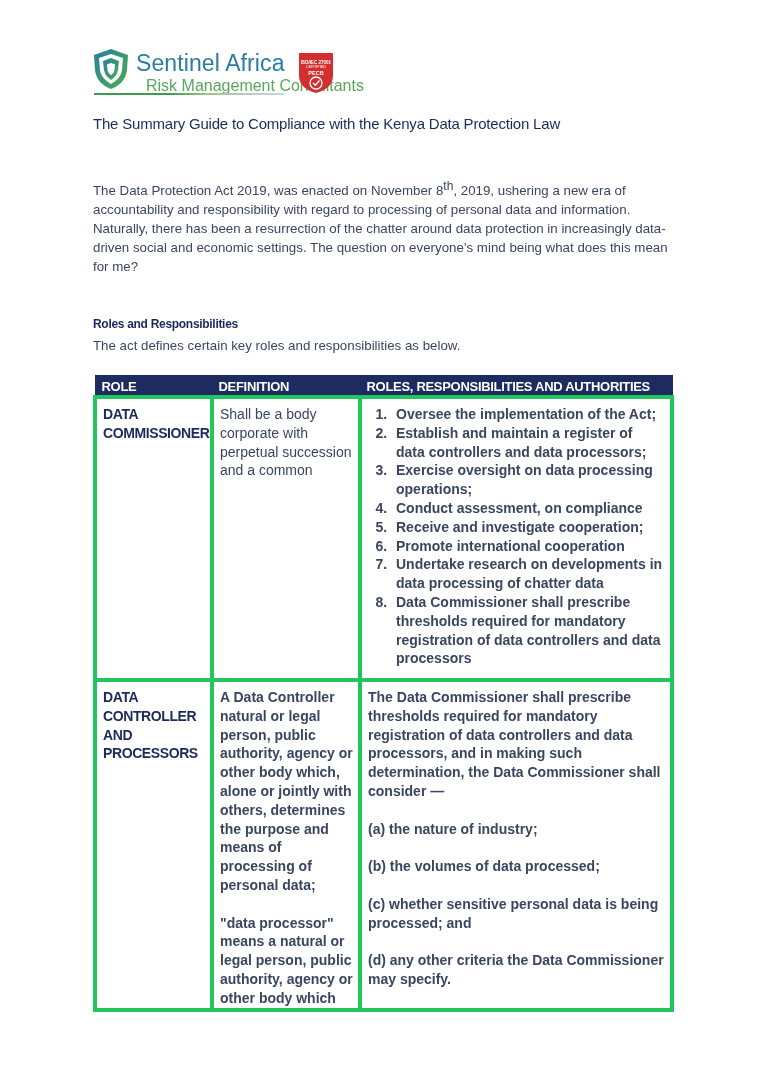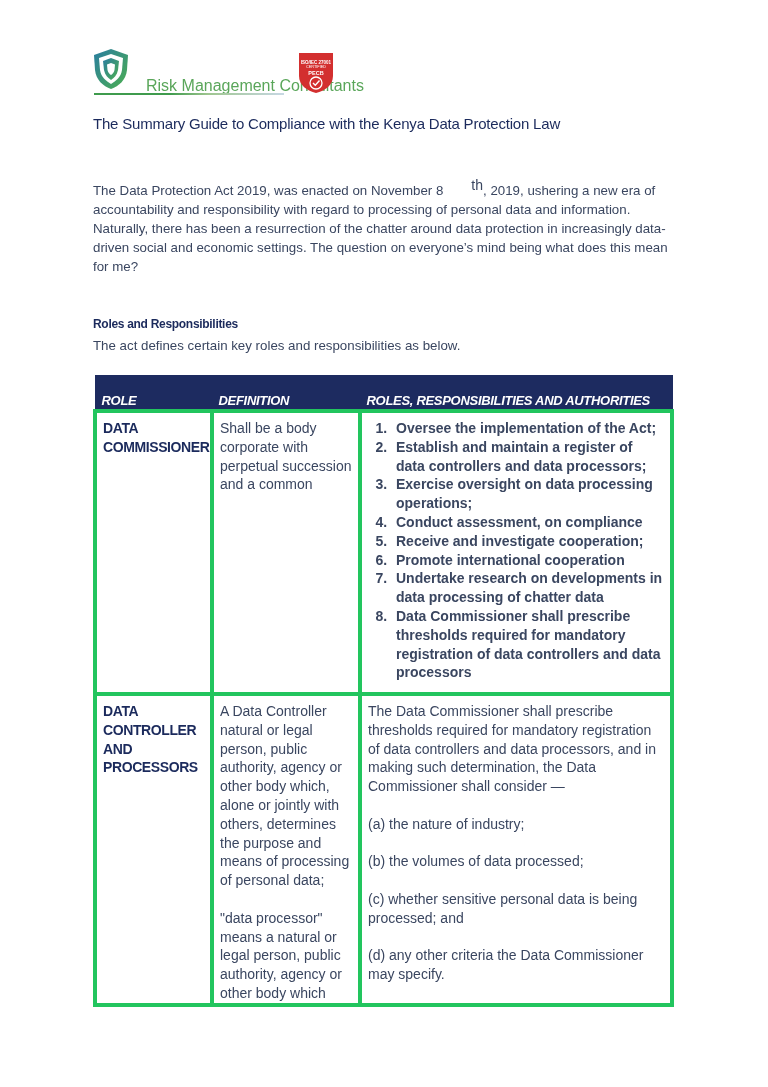--- a/index.html
+++ b/index.html
@@ -12,50 +12,51 @@
                background: linear-gradient(to right, #3f9b4d 0%, #3f9b4d 40%, #9ec58f 60%, #c8d8e4 100%); }
   .shield { position: absolute; left: 0; top: 0; width: 38px; height: 42px; }
   .badge { position: absolute; left: 206px; top: 4px; width: 36px; height: 42px; }
   .badge-t1 { position:absolute; left:0; top:8px; width:36px; text-align:center; font-size:4.5px; color:#fff; font-weight:bold; }
   .badge-t2 { position:absolute; left:0; top:13px; width:36px; text-align:center; font-size:3.8px; color:#fff; }
   .badge-t3 { position:absolute; left:0; top:18px; width:36px; text-align:center; font-size:5.5px; color:#fff; font-weight:bold;}
   h1 { position: absolute; left: 93px; top: 113px; width: 590px; margin: 0;
        font-size: 15px; line-height: 22px; font-weight: normal; color: #1b2a5c; letter-spacing: -0.2px; }
   .intro { position: absolute; left: 93px; top: 181px; width: 585px; margin: 0;
            font-size: 13.3px; line-height: 19px; color: #3a4660; }
-  .intro sup { font-size: 14px; line-height: 0; margin-left: 28px; }
+  .intro sup { font-size: 12px; line-height: 0; }
   h2 { position: absolute; left: 93px; top: 317px; margin: 0; font-size: 12px; font-weight: bold; color: #1b2a5c; letter-spacing: -0.3px; }
   .sub { position: absolute; left: 93px; top: 338px; margin: 0; font-size: 13.3px; color: #3a4660; }
   table { position: absolute; left: 93px; top: 375px; width: 577px; border-collapse: collapse; table-layout: fixed; }
   th { background: #1d2b60; color: #ffffff; font-weight: bold; font-size: 13px; text-align: left;
-       padding: 15px 5px 0 6px; height: 18px; letter-spacing: -0.3px; border: 1px solid #1d2b60; font-style: italic; }
+       padding: 1px 5px 0 6px; height: 18px; letter-spacing: -0.3px; border: 1px solid #1d2b60; }
   td { border: 4px solid #22c55e; vertical-align: top; font-size: 14px; line-height: 18.8px;
        padding: 6px 5px 0 6px; color: #3a4660; }
   td.role { font-weight: bold; color: #1b2a5c; letter-spacing: -0.4px; }
   ol { margin: 0; padding: 0 0 0 23px; }
   ol li { padding-left: 5px; font-weight: bold; }
-  .para { margin: 0; }
+  .para { margin: 0; font-weight: bold; }
   .gap { height: 18.8px; }
 </style>
 </head>
 <body>
 
 <div class="logo">
   <svg class="shield" viewBox="0 0 38 42">
     <defs>
       <linearGradient id="sg" x1="0" y1="0" x2="1" y2="1">
         <stop offset="0" stop-color="#2a7da0"></stop>
           <stop offset="1" stop-color="#4caf50"></stop>
       </linearGradient>
     </defs>
     <path d="M19 1 L36 7 L35 22 C34 32 27 38 19 41 C11 38 4 32 3 22 L2 7 Z" fill="url(#sg)"></path>
     <path d="M19 6 L31 10 L30 22 C29 29 24 33 19 36 C14 33 9 29 8 22 L7 10 Z" fill="#ffffff"></path>
     <path d="M19 10 L27 13 L26 22 C25 27 22 30 19 32 C16 30 13 27 12 22 L11 13 Z" fill="url(#sg)"></path>
     <path d="M19 15 L23 16.5 L22.5 22 C22 24.5 20.5 26 19 27 C17.5 26 16 24.5 15.5 22 L15 16.5 Z" fill="#ffffff"></path>
   </svg>
+  <span class="logo-text">Sentinel Africa</span>
   <span class="logo-sub">Risk Management Consultants</span>
   <div class="logo-rule"></div>
   <div class="badge">
     <svg viewBox="0 0 36 42" width="36" height="42" style="position:absolute;left:0;top:0;">
       <path d="M1 1 H35 V24 C35 33 27 39 18 41 C9 39 1 33 1 24 Z" fill="#d32f2f"></path>
       <circle cx="18" cy="31" r="6" fill="none" stroke="#fff" stroke-width="1.3"></circle>
       <path d="M15 31 L17.3 33.3 L21.5 28.5" fill="none" stroke="#fff" stroke-width="1.4"></path>
     </svg>
     <span class="badge-t1">ISO/IEC 27001</span>
     <span class="badge-t2">CERTIFIED</span>

